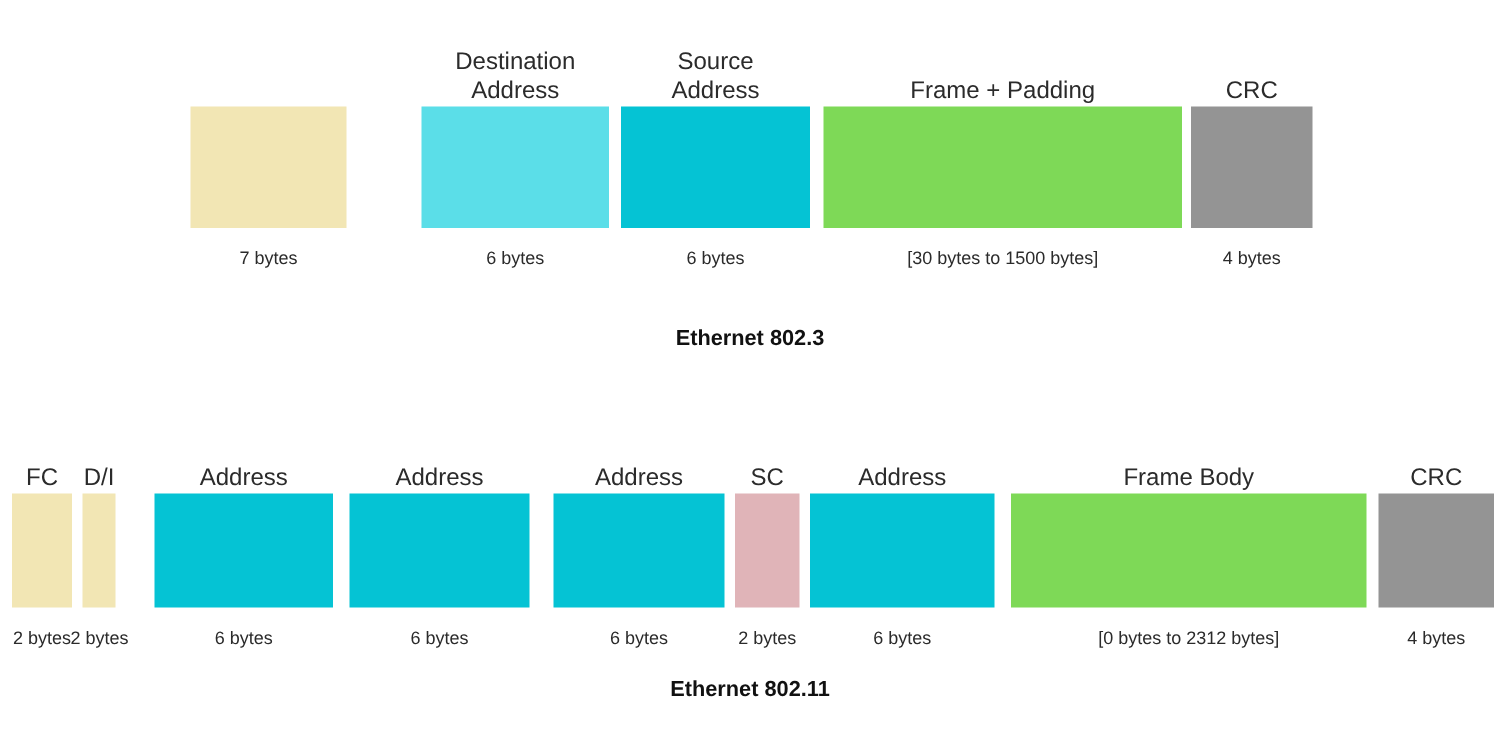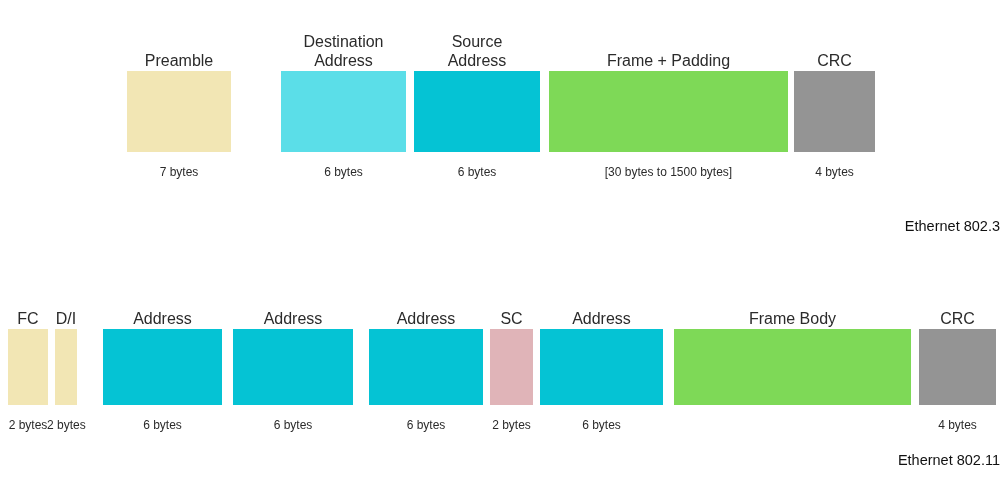--- a/index.html
+++ b/index.html
@@ -68,23 +68,23 @@
     font-size: 12px;
     line-height: 18px;
     color: #2b2b2b;
     white-space: nowrap;
   }
 
   .caption {
     position: absolute;
     left: 0;
     width: 1000px;
-    text-align: right;
+    text-align: center;
     font-size: 14.5px;
-    font-weight: normal;
+    font-weight: bold;
     color: #111111;
   }
 
   
   #frame-8023 { top: 0; height: 200px; }
   #frame-8023 .field-bar { top: 71px; height: 81px; }
   #frame-8023 .field-name { bottom: 130px; }
   #frame-8023 .field-size { top: 163px; }
   #caption-8023 { top: 218px; }
 
@@ -103,21 +103,20 @@
   }
 </style>
 </head>
 <body>
 
 <div class="canvas">
 
   <div class="frame" id="frame-8023">
     <div class="frame-track">
         <div class="field" style="left: 127px; width: 104px;">
-          <div class="field-name">Preamble</div>
           <div class="field-bar" style="background: rgb(242, 230, 180);"></div>
           <div class="field-size">7 bytes</div>
         </div>
         <div class="field" style="left: 281px; width: 125px;">
           <div class="field-name">Destination
 Address</div>
           <div class="field-bar" style="background: rgb(91, 222, 232);"></div>
           <div class="field-size">6 bytes</div>
         </div>
         <div class="field" style="left: 414px; width: 126px;">
@@ -173,20 +172,21 @@
           <div class="field-size">2 bytes</div>
         </div>
         <div class="field" style="left: 540px; width: 123px;">
           <div class="field-name">Address</div>
           <div class="field-bar" style="background: rgb(5, 195, 212);"></div>
           <div class="field-size">6 bytes</div>
         </div>
         <div class="field" style="left: 674px; width: 237px;">
           <div class="field-name">Frame Body</div>
           <div class="field-bar" style="background: rgb(126, 217, 87);"></div>
+          <div class="field-size">[0 bytes to 2312 bytes]</div>
         </div>
         <div class="field" style="left: 919px; width: 77px;">
           <div class="field-name">CRC</div>
           <div class="field-bar" style="background: rgb(148, 148, 148);"></div>
           <div class="field-size">4 bytes</div>
         </div>
       </div>
   </div>
   <div class="caption" id="caption-80211">Ethernet 802.11</div>
 

